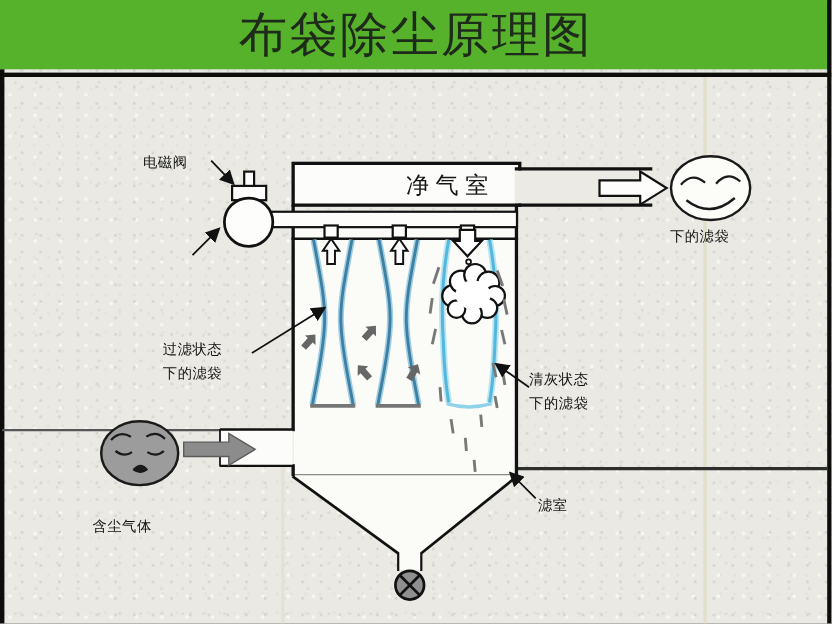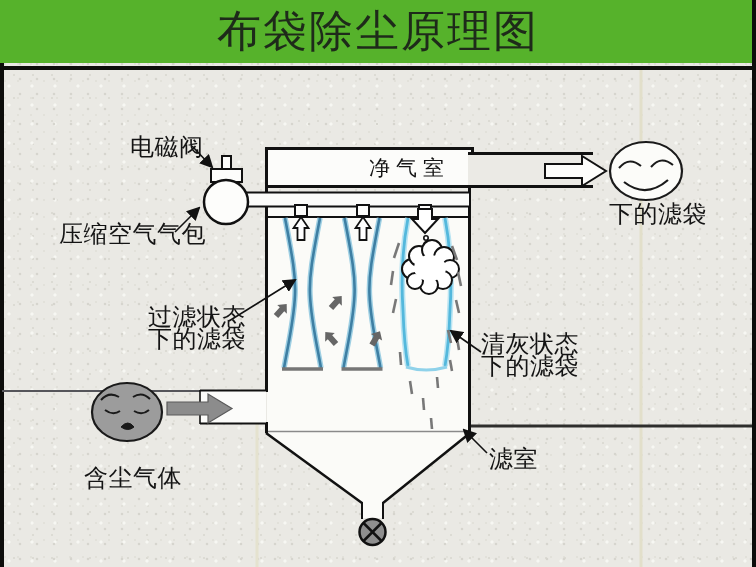--- a/index.html
+++ b/index.html
@@ -19,21 +19,21 @@
     position:absolute;left:0;top:0;width:756px;height:63px;
     display:flex;align-items:center;justify-content:center;
   }
   .titlebar .t{
     font-size:44px;letter-spacing:2px;color:#1e2a1a;font-weight:500;
   }
   .frame-top{position:absolute;left:0;top:66px;width:756px;height:4px;background:#0d0d0b;}
   .frame-left{position:absolute;left:0;top:63px;width:4px;height:504px;background:#0d0d0b;}
   .frame-right{position:absolute;left:752px;top:0;width:4px;height:567px;background:#0d0d0b;}
   .lbl{
-    position:absolute;color:#141414;font-size:24px;line-height:21.5px;
+    position:absolute;color:#141414;font-size:13px;line-height:21.5px;
     white-space:pre;letter-spacing:0.5px;
   }
   svg{position:absolute;left:0;top:0;}
 </style>
 </head>
 <body>
 
 <div id="slide">
 
   <div class="titlebar" style="background:#56b22b;">
@@ -203,21 +203,20 @@
       <line x1="229" y1="321" x2="295" y2="280" marker-end="url(#ah)"></line>
       <line x1="481" y1="352" x2="451" y2="331" marker-end="url(#ah)"></line>
       <line x1="487" y1="453" x2="464" y2="430" marker-end="url(#ah)"></line>
     </g>
   </svg>
 
   <div class="lbl" style="left:130px;top:137px;">电磁阀</div>
 
   <div class="lbl" style="left:341px;top:158px;font-size:21px;letter-spacing:6px;margin-left:28px;">净气室</div>
 
-  <div class="lbl" style="left:59px;top:224px;">压缩空气气包</div>
 
   <div class="lbl" style="left:609px;top:204px;">下的滤袋</div>
 
   <div class="lbl" style="left:148px;top:307px;"><span>过滤状态</span><br><span>下的滤袋</span></div>
 
   <div class="lbl" style="left:481px;top:334px;text-align:right;"><span>清灰状态</span><br><span>下的滤袋</span></div>
 
   <div class="lbl" style="left:84px;top:468px;">含尘气体</div>
 
   <div class="lbl" style="left:489px;top:449px;">滤室</div>

